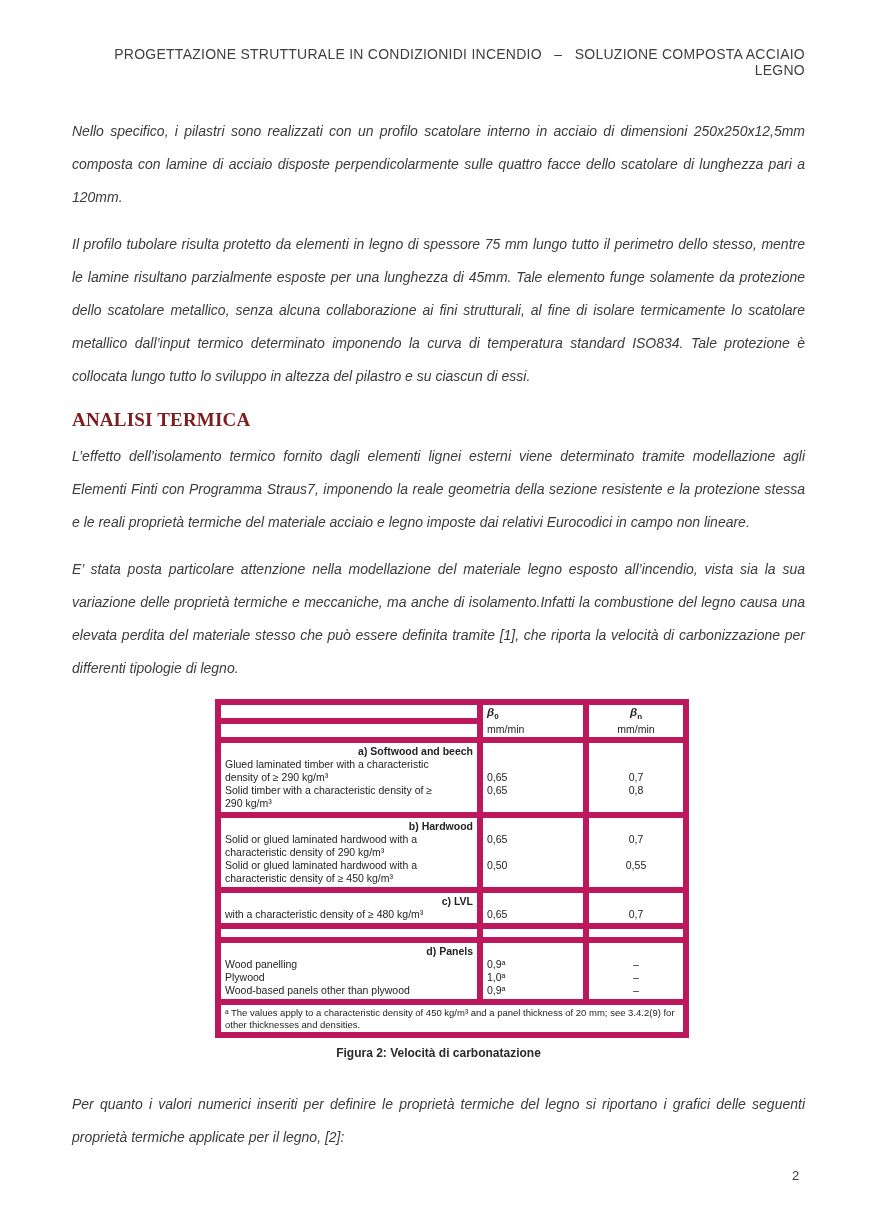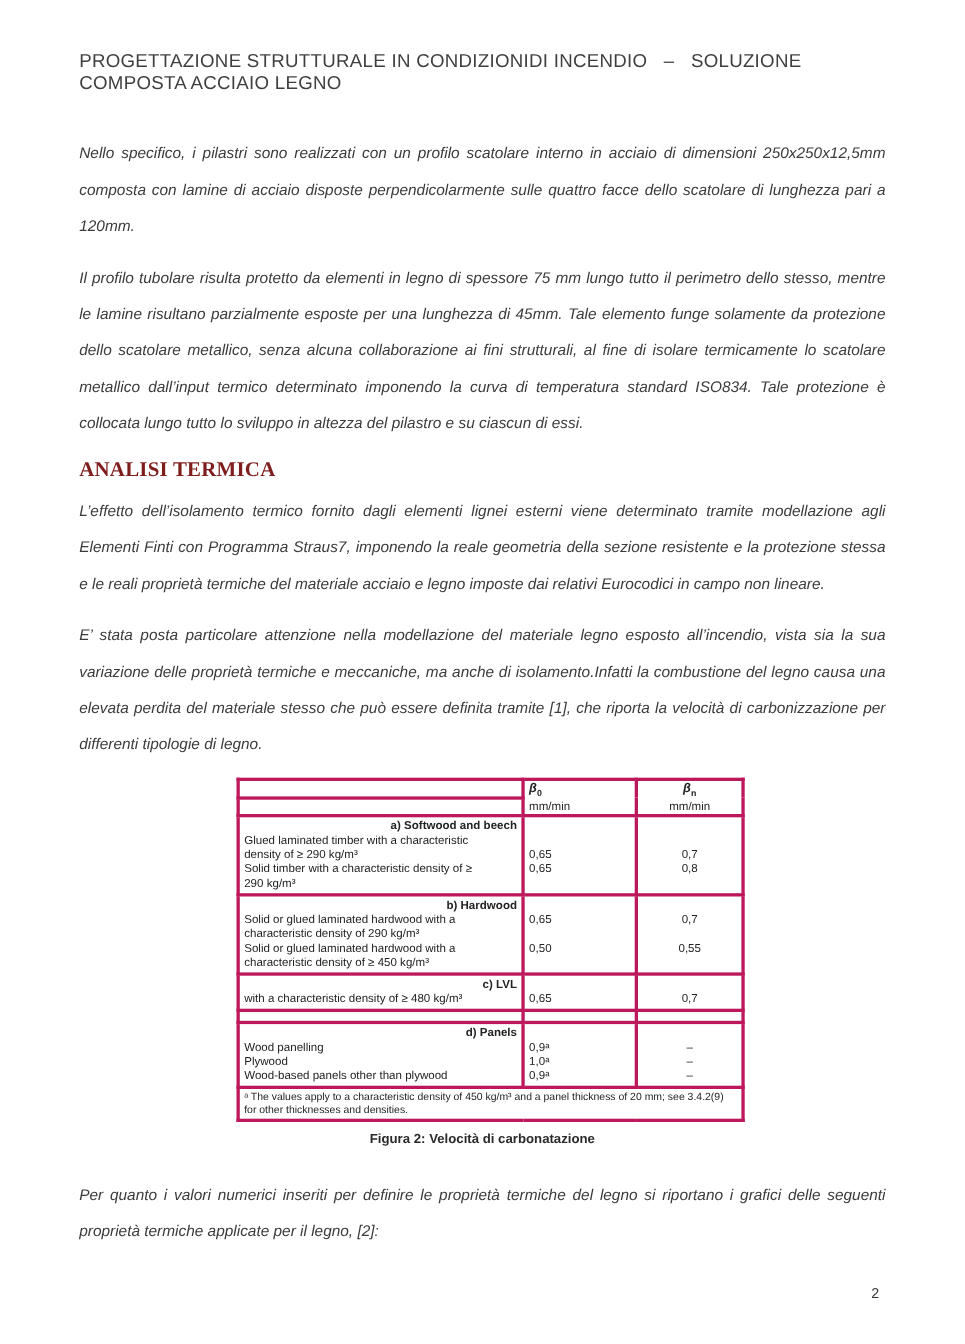--- a/index.html
+++ b/index.html
@@ -7,22 +7,22 @@
     position:relative;
     width:877px; height:1222px;
     background:#ffffff;
     box-sizing:border-box;
     padding:46px 72px 0 72px;
     font-family:"Liberation Sans","DejaVu Sans",sans-serif;
     color:#3b3b3b;
     overflow:hidden;
   }
   .doc-header {
-    text-align:left;
-    font-size:17px;
+    text-align:right;
+    font-size:14px;
     letter-spacing:0.25px;
     color:#3f3f3f;
     white-space:pre-wrap;
     margin:0 0 37px 0;
   }
   p.body {
     font-size:14px;
     line-height:33px;
     text-align:justify;
     margin:0 0 14px 0;
@@ -39,21 +39,21 @@
   table.chartable {
     border-collapse:collapse;
     table-layout:fixed;
     width:440px;
     margin:11px 0 0 143px;
     border:2px solid #2e2e2e;
     font-size:10.5px;
     color:#232323;
   }
   table.chartable td {
-    border:3px solid #be185d;
+    border:6px solid #be185d;
     vertical-align:top;
     padding:2px 4px;
   }
   td.c-lbl { width:248px; }
   td.c-v1  { width:92px; }
   td.c-v2  { width:86px;text-align:center; }
   tr.hdr td { height:11px; padding:1px 4px; }
   .hdr-cell { vertical-align:top; }
   .sym { line-height:13px; font-weight:bold; font-style:italic; font-size:11.5px; }
   .sym sub { font-size:8px; font-style:normal; }

